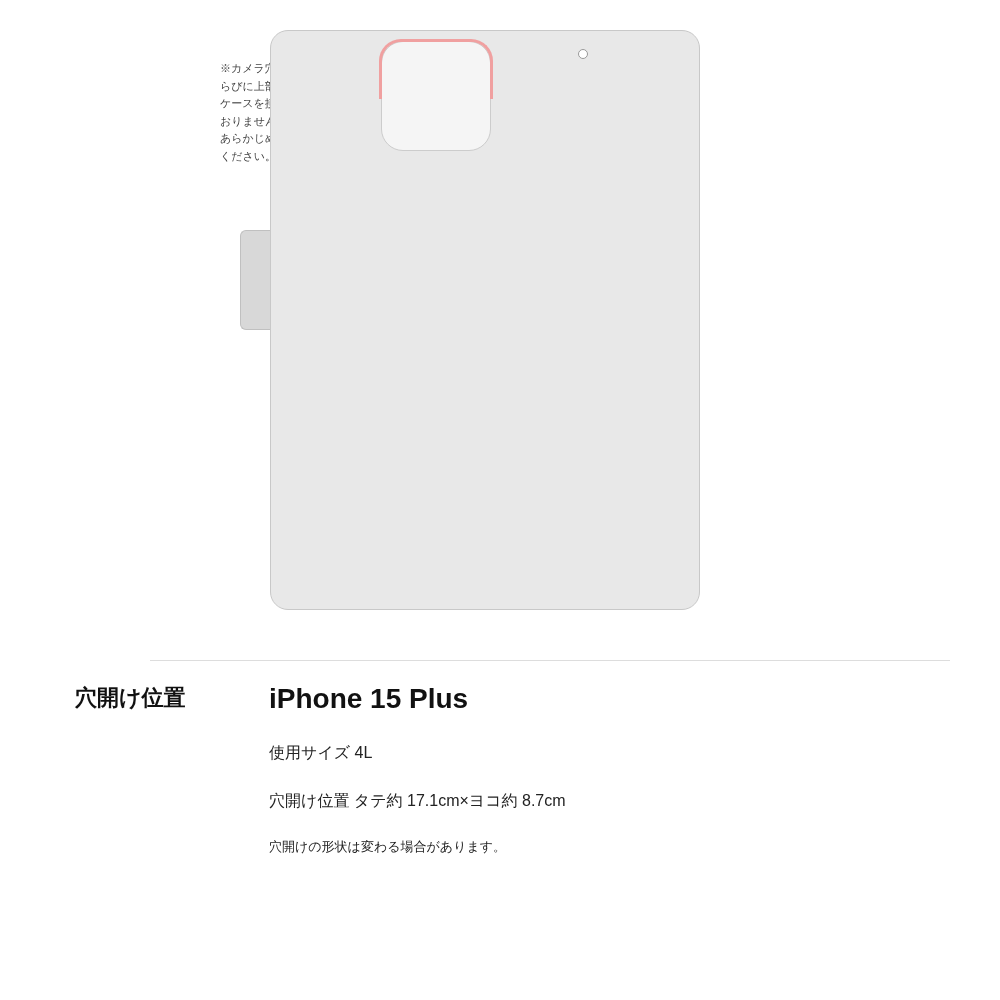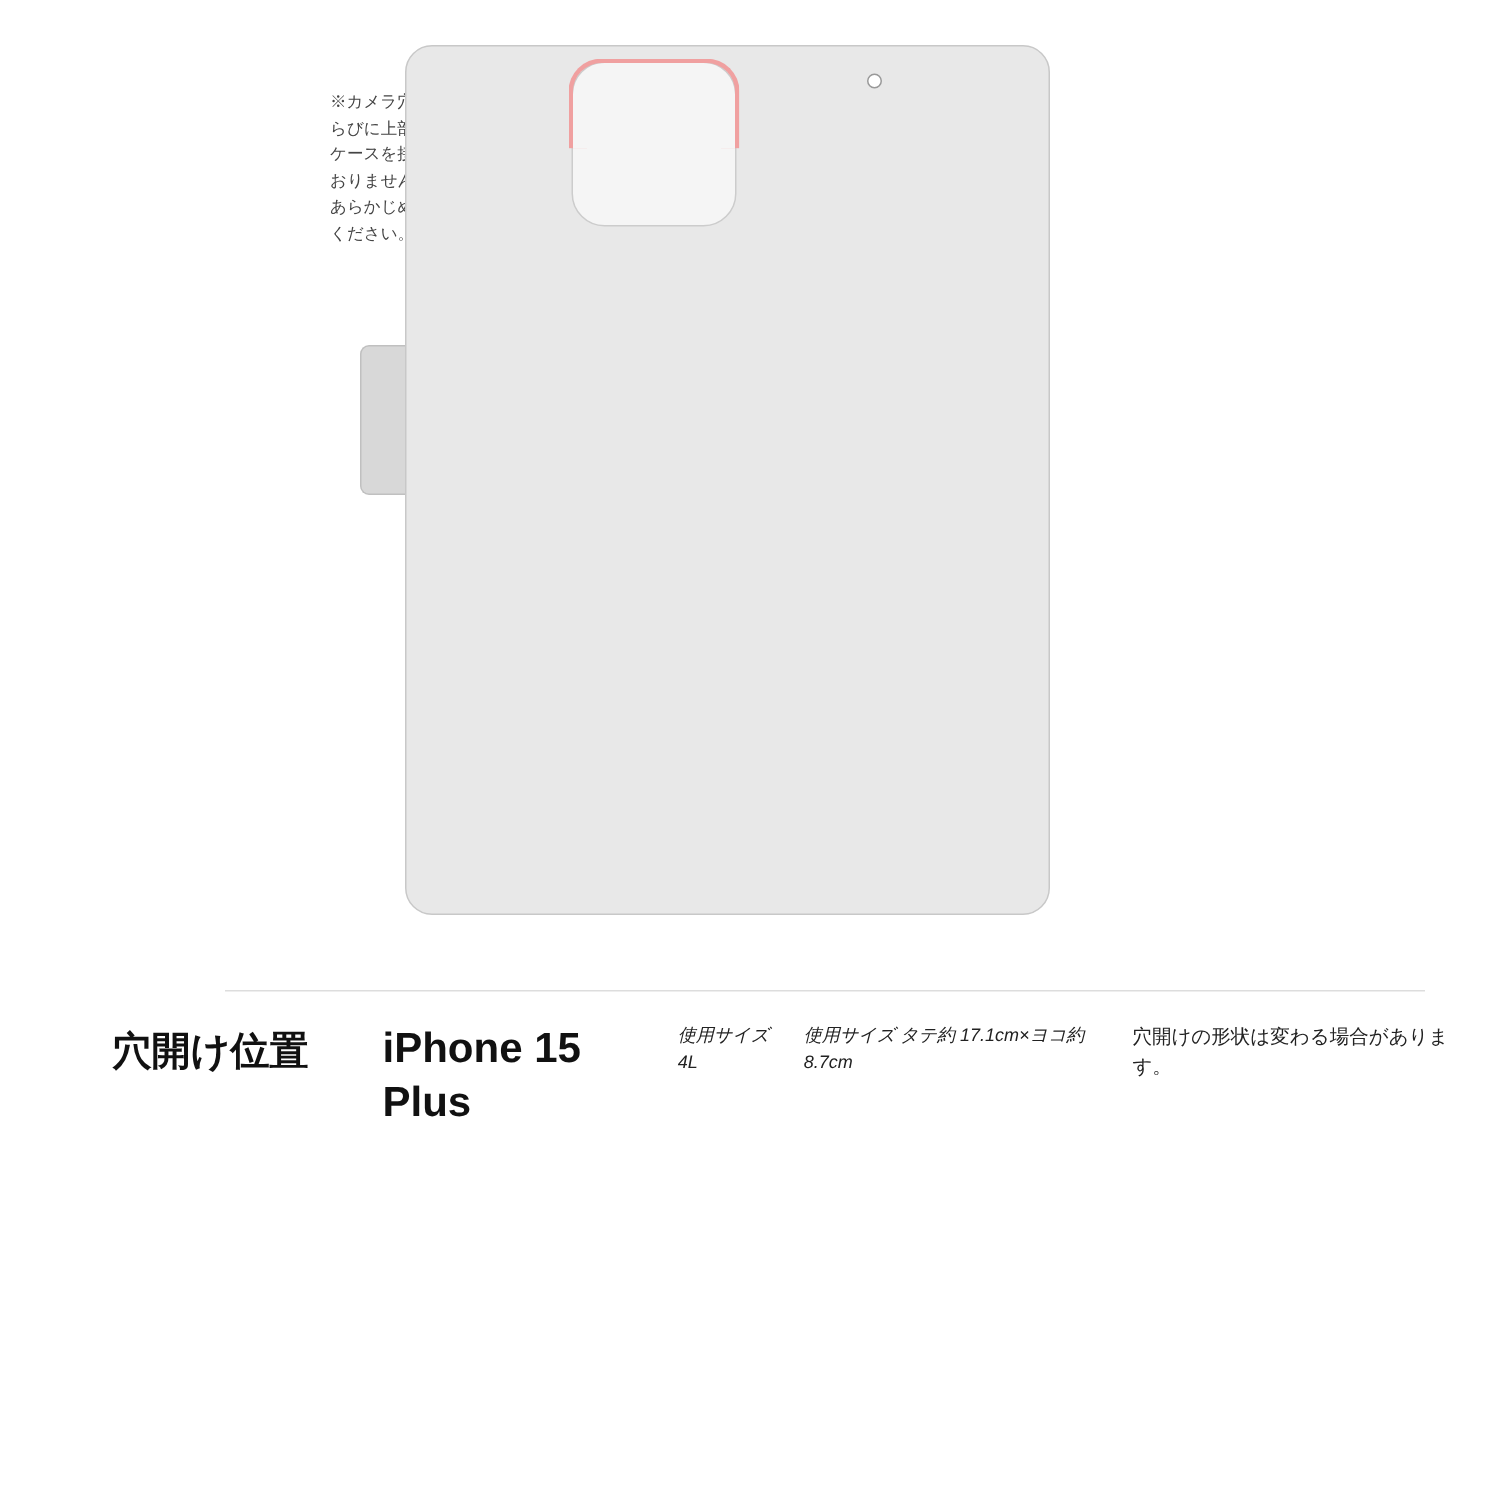--- a/index.html
+++ b/index.html
@@ -122,46 +122,46 @@
     .info-section {
       width: 900px;
       margin-top: 20px;
       margin-left: 50px;
       display: flex;
       flex-direction: row;
       align-items: flex-start;
     }
 
     .info-label {
-      font-size: 26px;
+      font-size: 22px;
       font-weight: bold;
       color: #111111;
       width: 180px;
       min-width: 180px;
       padding-top: 2px;
     }
 
     .info-details {
       display: flex;
-      flex-direction: row;
-      gap: 12px;
+      flex-direction: column;
+      gap: 24px;
+      margin-left: 14px;
     }
 
     .info-model {
       font-size: 28px;
       font-weight: bold;
       color: #111111;
       line-height: 1.3;
     }
 
     .info-line {
-      font-size: 12px;
+      font-size: 16px;
       color: #222222;
       line-height: 1.5;
-      font-style: italic;
     }
 
     .info-line-note {
       font-size: 13px;
       color: #222222;
       line-height: 1.5;
     }
   </style>
 </head>
 <body>
@@ -187,18 +187,18 @@
     </div>
   </div>
 
   <div class="divider"></div>
 
   <div class="info-section">
     <div class="info-label">穴開け位置</div>
     <div class="info-details">
       <div class="info-model">iPhone 15 Plus</div>
       <div class="info-line">使用サイズ 4L</div>
-      <div class="info-line">使用サイズ タテ約 17.1cm×ヨコ約 8.7cm</div>
+      <div class="info-line">穴開け位置 タテ約 17.1cm×ヨコ約 8.7cm</div>
       <div class="info-line-note">穴開けの形状は変わる場合があります。</div>
     </div>
   </div>
 
 </div>
 
 </body></html>

